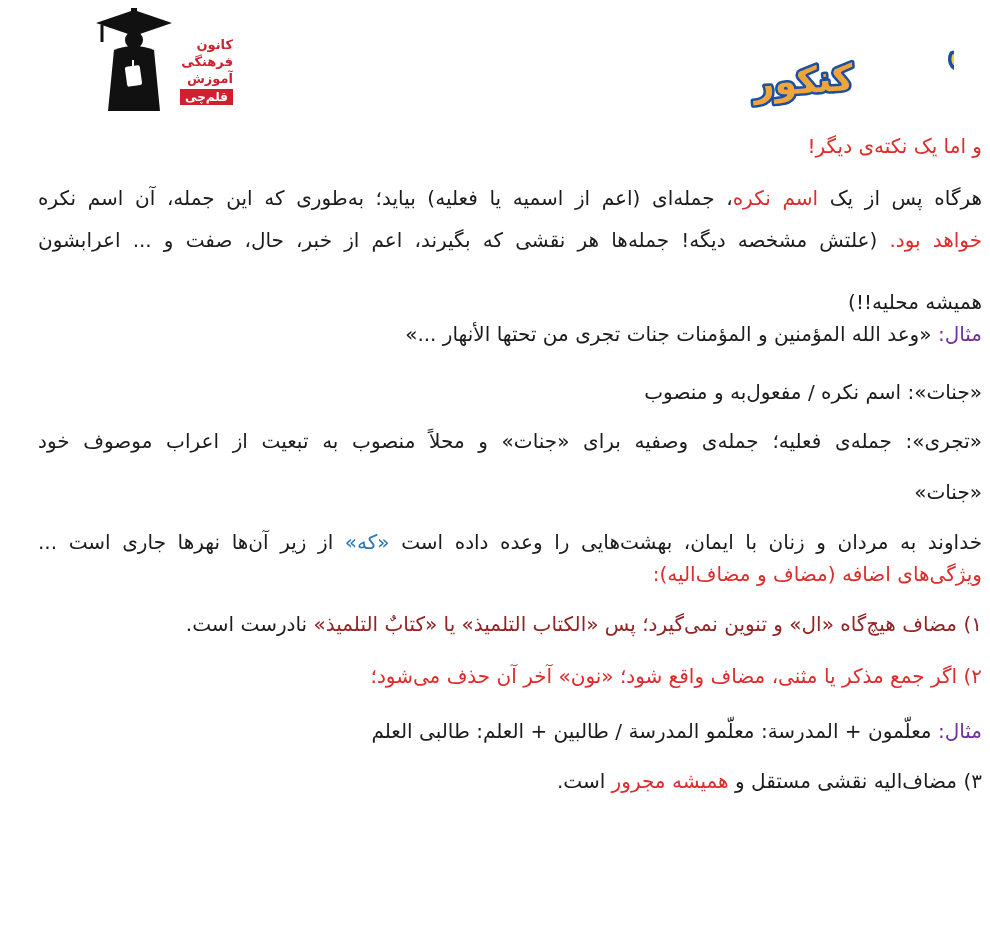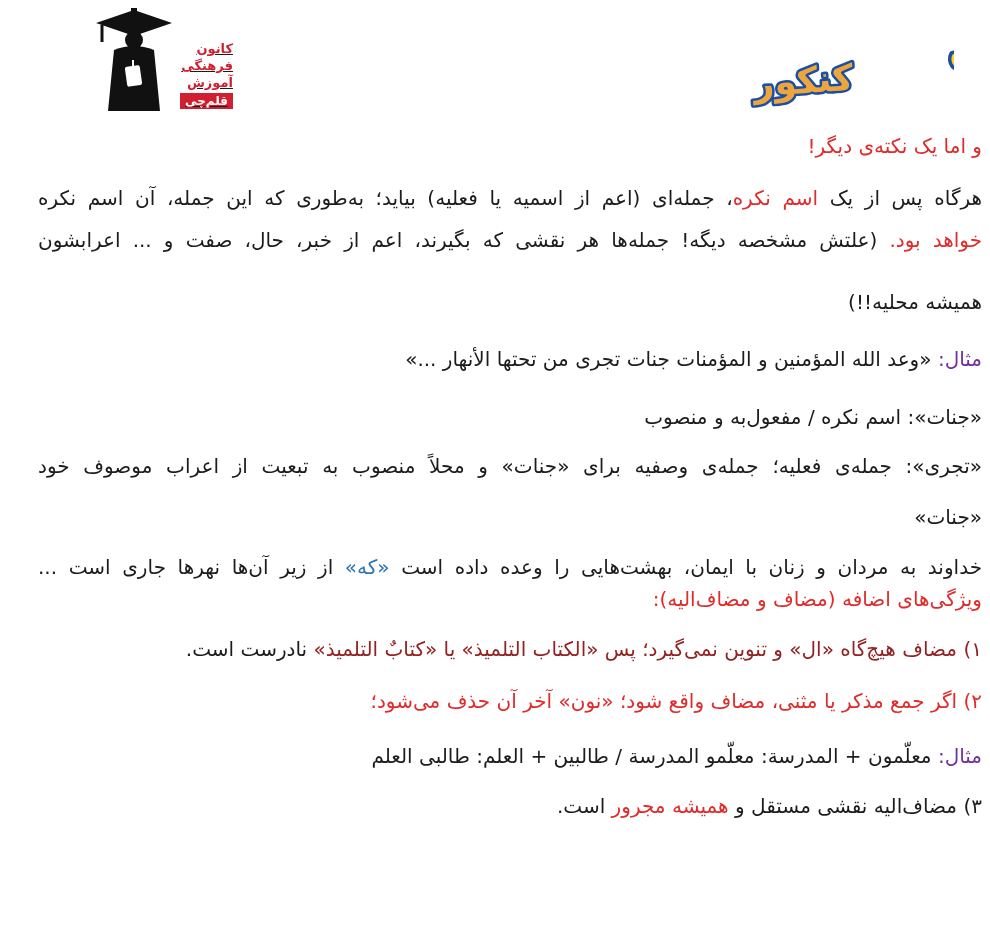--- a/index.html
+++ b/index.html
@@ -28,26 +28,25 @@
     width:165px;
     height:105px;
     display:flex;
     flex-direction:row;
     direction:ltr;
   }
   .logo svg{flex:0 0 auto;}
   .logo-text{
     display:flex;
     flex-direction:column;
-    justify-content:center;
+    justify-content:flex-start;
     align-items:flex-start;
     padding-top:28px;
     margin-left:4px;
     direction:rtl;
-    text-decoration:underline;
   }
   .logo-text .lrow{
     color:var(--logored);
     font-size:13px;
     font-weight:bold;
     line-height:17px;
     white-space:nowrap;
   }
   .logo-badge{
     margin-top:2px;
@@ -136,21 +135,21 @@
 
 
   <div class="line stretch" style="margin-top:10px">
     <span class="c-red">خواهد بود. </span><span class="c-black">(علتش مشخصه دیگه! جمله‌ها هر نقشی که بگیرند، اعم از خبر، حال، صفت و ... اعرابشون</span>
   </div>
 
   <div class="line" style="margin-top:30px">
     <span class="c-black">همیشه محلیه!!)</span>
   </div>
 
-  <div class="line" style="margin-top:25px">
+  <div class="line" style="">
     <span class="c-purple">مثال: </span><span class="c-black">«وعد الله المؤمنین و المؤمنات جنات تجری من تحتها الأنهار ...»</span>
   </div>
 
   <div class="line" style="margin-top:26px">
     <span class="c-black">«جنات»: اسم نکره / مفعول‌به و منصوب</span>
   </div>
 
   <div class="line stretch" style="margin-top:17px">
     <span class="c-black">«تجری»: جمله‌ی فعلیه؛ جمله‌ی وصفیه برای «جنات» و محلاً منصوب به تبعیت از اعراب موصوف خود</span>
   </div>

